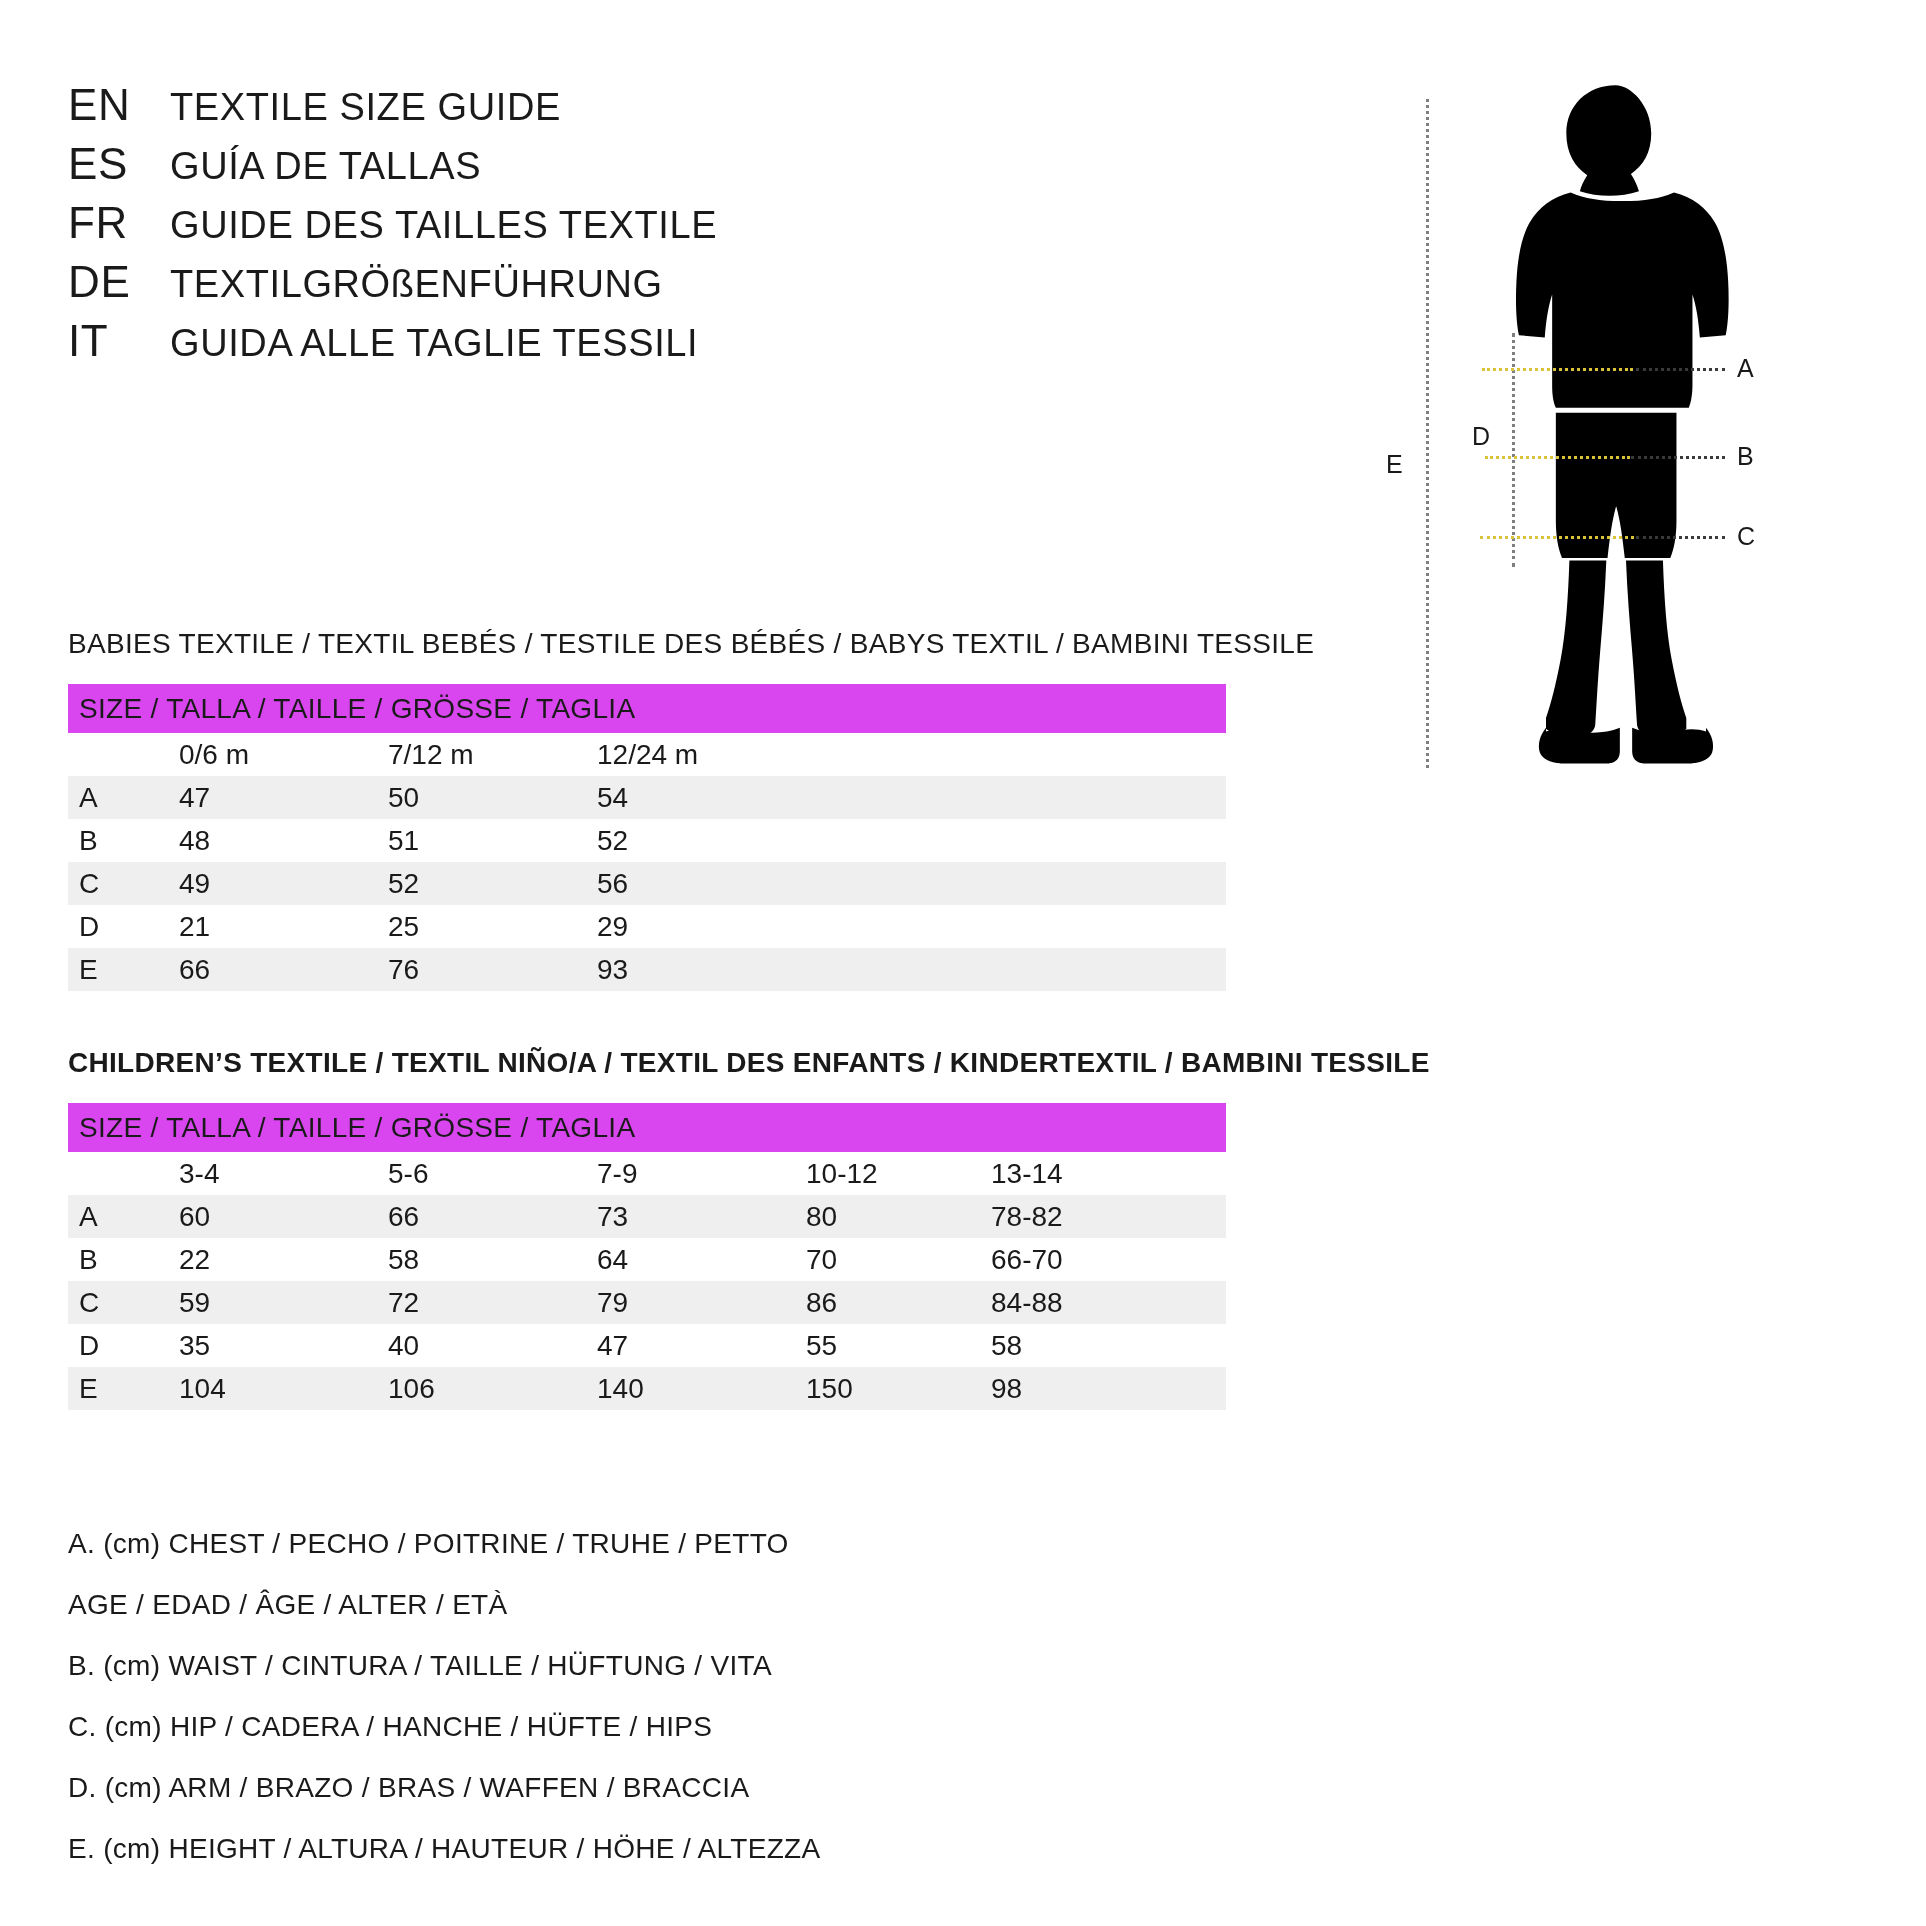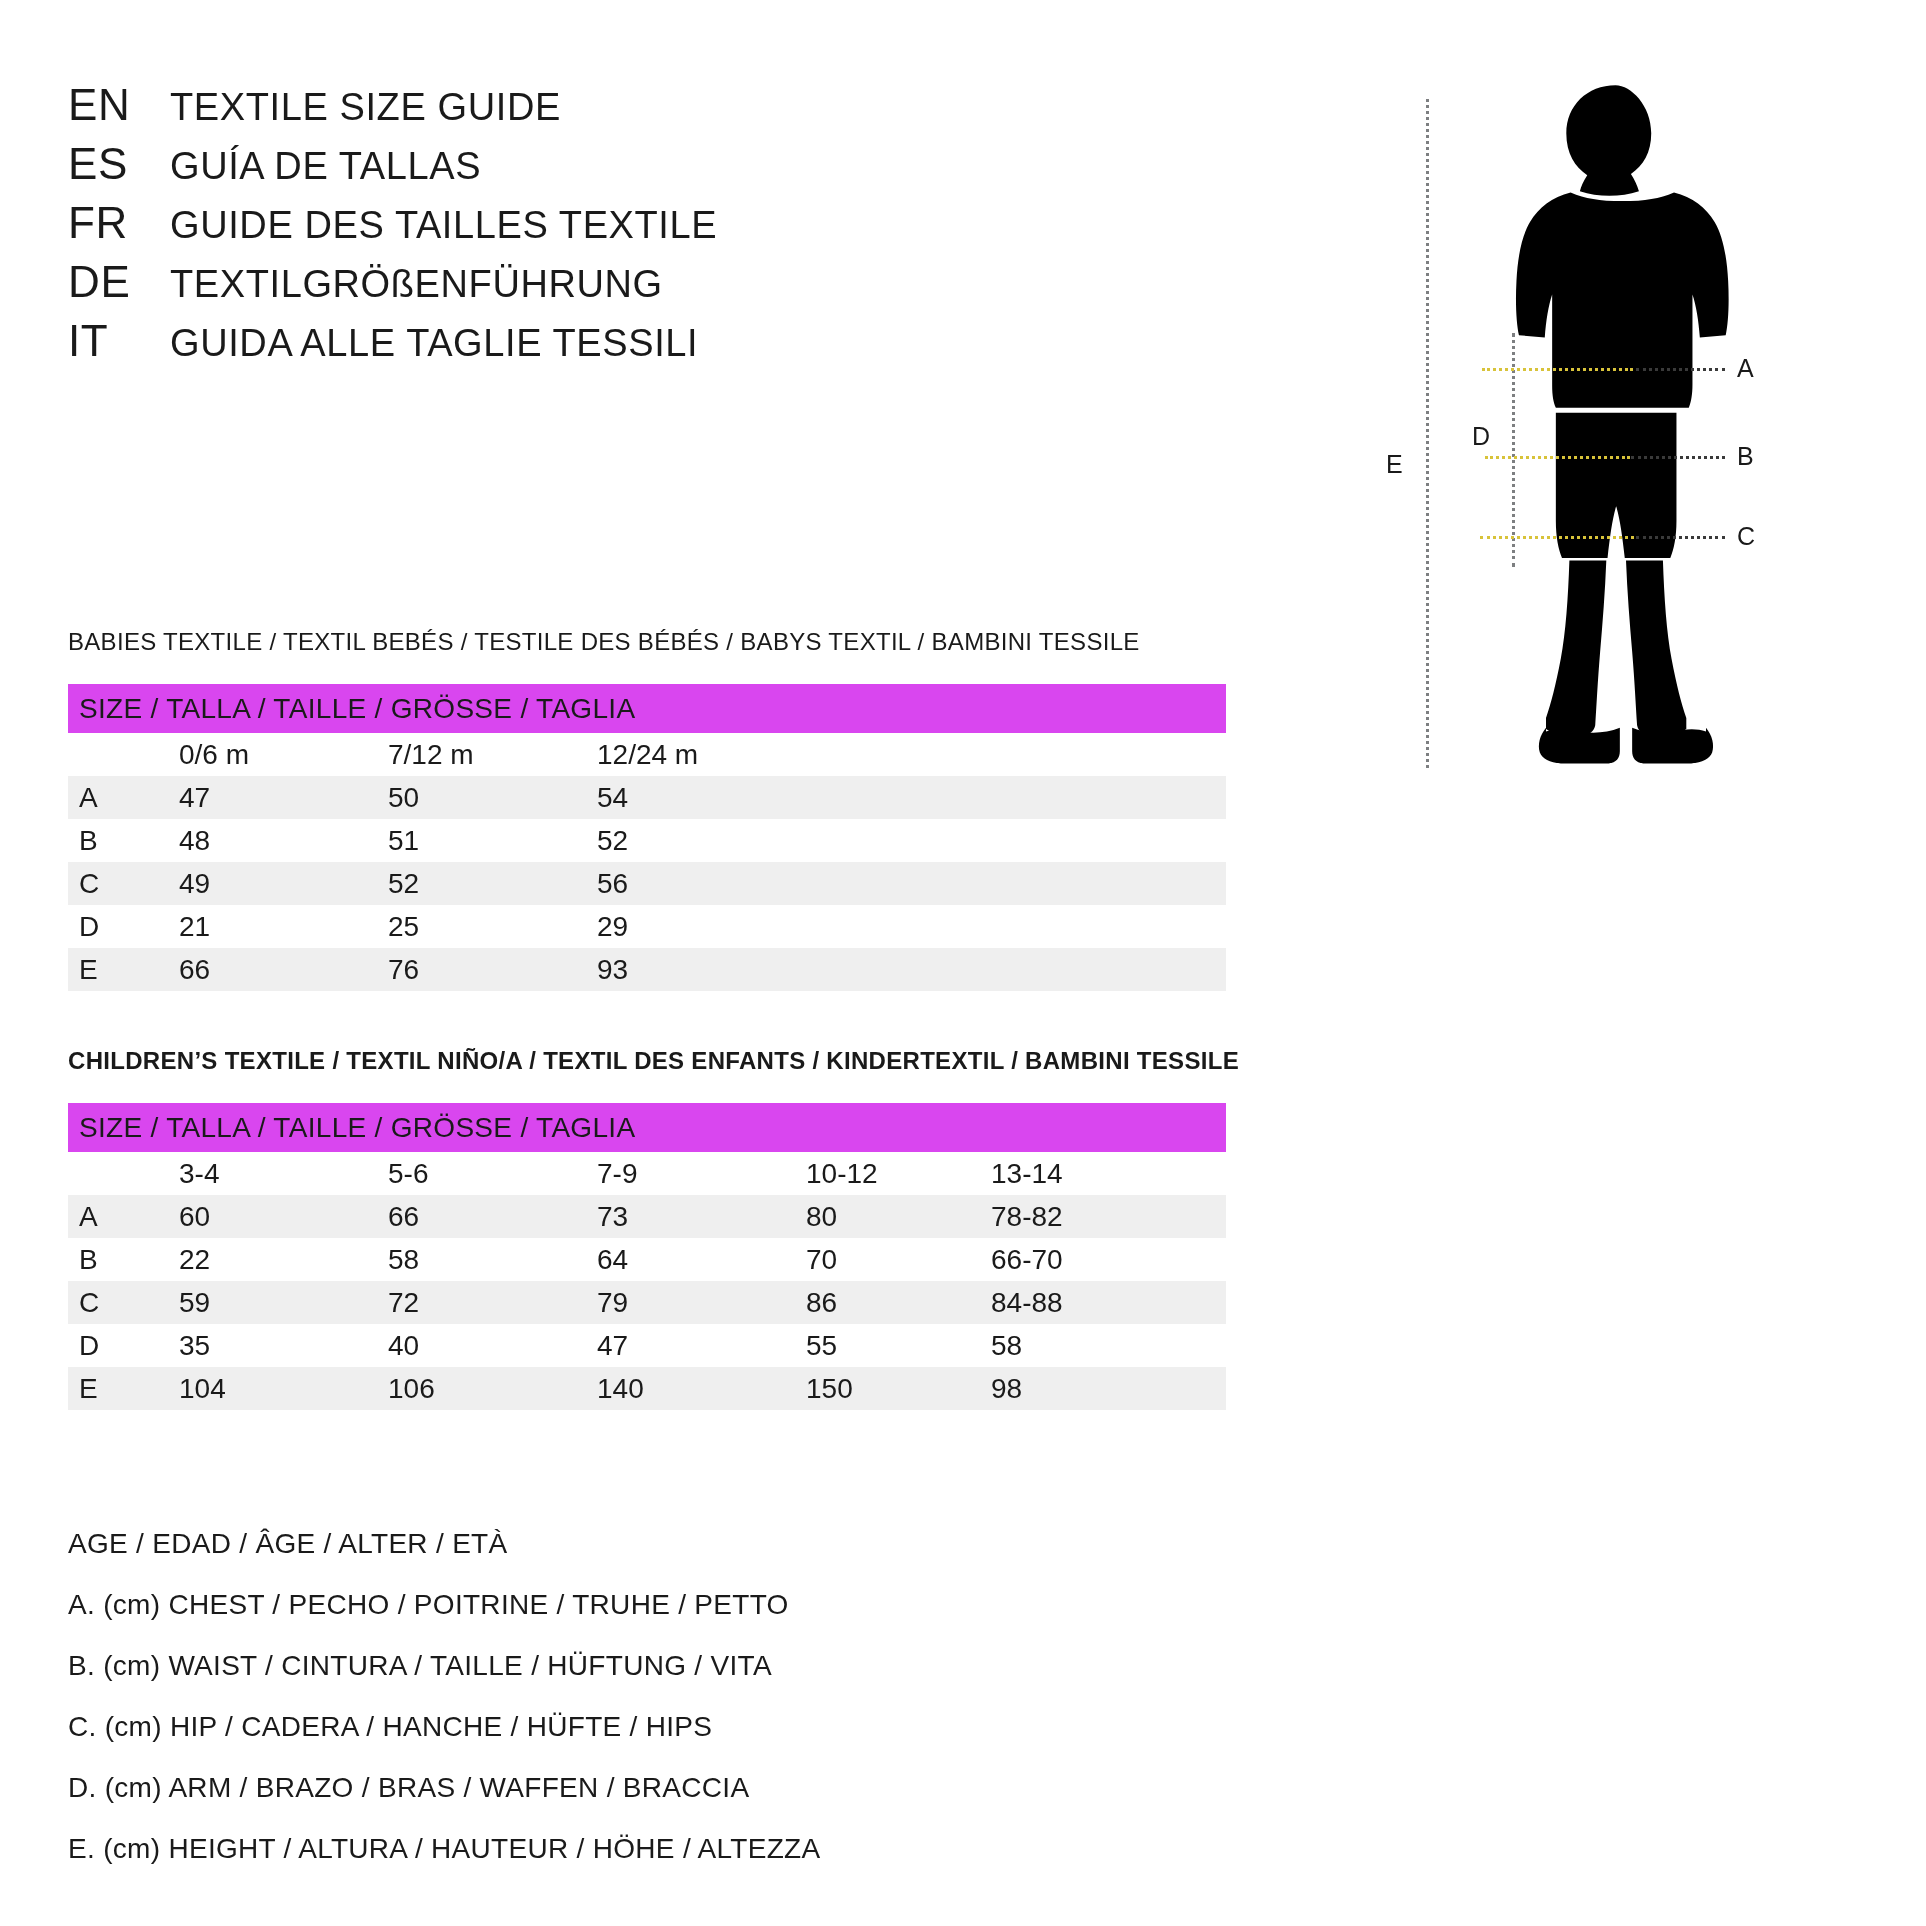--- a/index.html
+++ b/index.html
@@ -40,21 +40,21 @@
   .title-text {
     font-size: 38px;
     letter-spacing: 0.6px;
     color: #1a1a1a;
     white-space: nowrap;
   }
 
   
   .section-caption {
     position: absolute;
-    font-size: 24px;
+    font-size: 28px;
     color: #1a1a1a;
     white-space: nowrap;
     letter-spacing: 0.3px;
   }
 
   
   .table {
     position: absolute;
     left: 68px;
   }
@@ -300,22 +300,22 @@
         <td class="val">106</td>
         <td class="val">140</td>
         <td class="val">150</td>
         <td class="val">98</td>
       </tr>
     </tbody>
       </table>
   </div>
 
   <div class="legend">
+    <div class="legend-line">A. (cm) CHEST / PECHO / POITRINE / TRUHE / PETTO</div>
     <div class="legend-line">AGE / EDAD / ÂGE / ALTER / ETÀ</div>
-    <div class="legend-line">A. (cm) CHEST / PECHO / POITRINE / TRUHE / PETTO</div>
     <div class="legend-line">B. (cm) WAIST / CINTURA / TAILLE / HÜFTUNG / VITA</div>
     <div class="legend-line">C. (cm) HIP / CADERA / HANCHE / HÜFTE / HIPS</div>
     <div class="legend-line">D. (cm) ARM / BRAZO / BRAS / WAFFEN / BRACCIA</div>
     <div class="legend-line">E. (cm) HEIGHT / ALTURA / HAUTEUR / HÖHE / ALTEZZA</div>
   </div>
 
 </div>
 
 
 </body></html>

